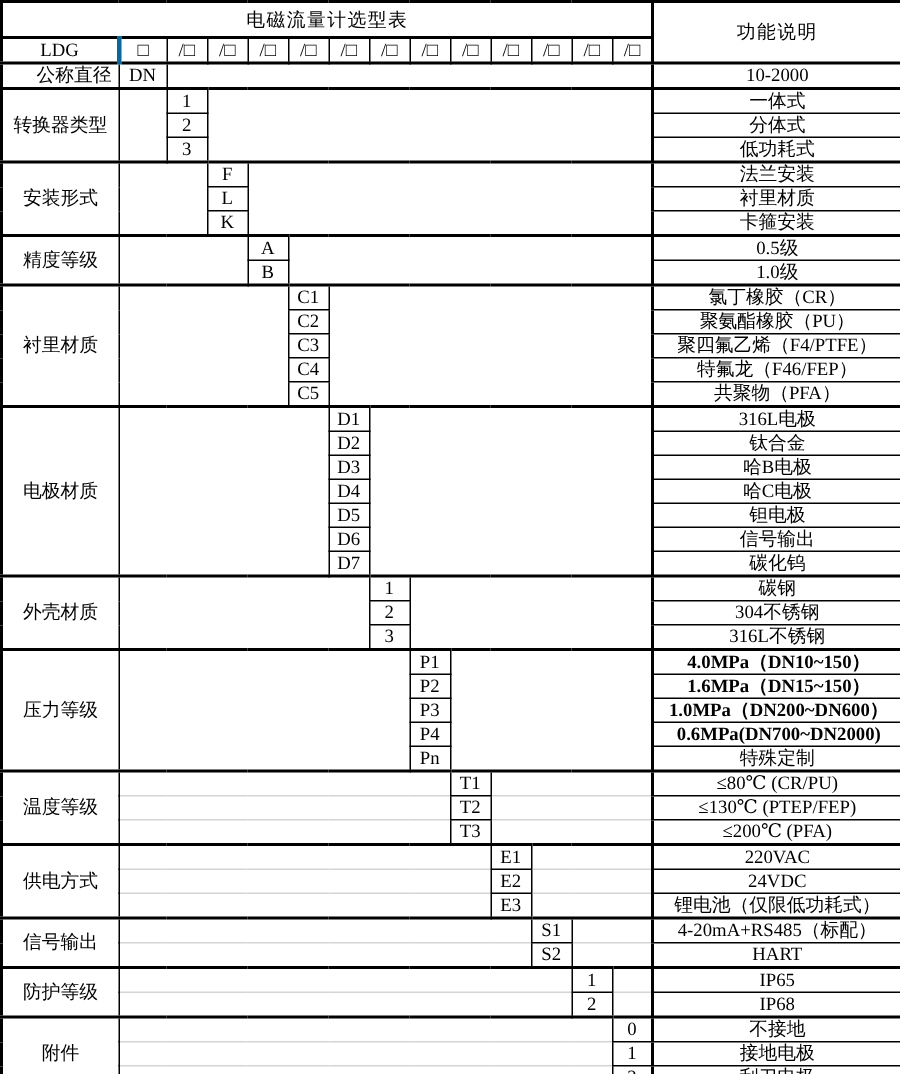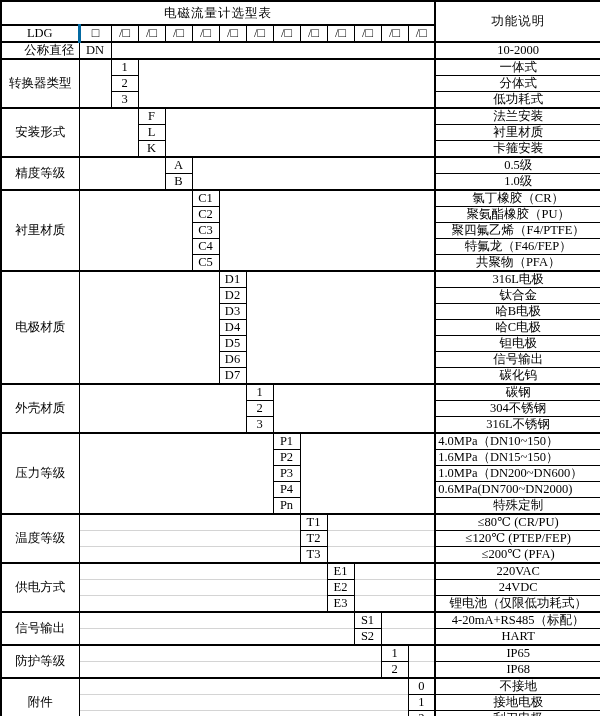--- a/index.html
+++ b/index.html
@@ -10,21 +10,21 @@
   tr.rw{height:16px;}
   tr.title-row{height:24px;}
   td.title{font-size:14.5px;border-bottom:2px solid #000;letter-spacing:1px;}
   td.fn-header{border-left:2px solid #000;font-size:13.5px;letter-spacing:1px;}
   td.model-prefix{border-right:3px solid #0369a1;text-align:left;padding-left:8px;font-size:12px;}
   td.model-cell{border:1px solid #000;font-size:12px;}
   td.cat{border-right:1px solid #000;font-size:13px;}
   td.cat.left{text-align:center;padding-left:18px;}
   td.code{border:1px solid #000;font-size:12px;}
   td.desc{border-left:2px solid #000;border-top:1px solid #000;}
-  td.desc.left{text-align:left;padding-left:2px;}
+  td.desc.left{text-align:center;padding-left:2px;font-weight:bold;}
   td.filler{border:0;}
   td.filler.grid-line{border-top:1px solid #d4d4d4;}
   tr.sec-start > td{border-top:2px solid #000;}
   tr.sec-start > td.filler{border-top:2px solid #000;}
 </style>
 </head>
 <body>
 
 <div class="page">
   <table class="sel">
@@ -210,21 +210,21 @@
           <td class="cat" rowspan="3">温度等级</td>
           <td class="filler" colspan="8"></td>
           <td class="code">T1</td>
           <td class="filler" colspan="4"></td>
           <td class="desc">≤80℃ (CR/PU)</td>
         </tr>
         <tr class="rw">
           <td class="filler grid-line" colspan="8"></td>
           <td class="code">T2</td>
           <td class="filler grid-line" colspan="4"></td>
-          <td class="desc">≤120℃ (PTEP/FEP)</td>
+          <td class="desc">≤130℃ (PTEP/FEP)</td>
         </tr>
         <tr class="rw">
           <td class="filler grid-line" colspan="8"></td>
           <td class="code">T3</td>
           <td class="filler grid-line" colspan="4"></td>
           <td class="desc">≤200℃ (PFA)</td>
         </tr>
         <tr class="rw sec-start">
           <td class="cat" rowspan="3">供电方式</td>
           <td class="filler" colspan="9"></td>

